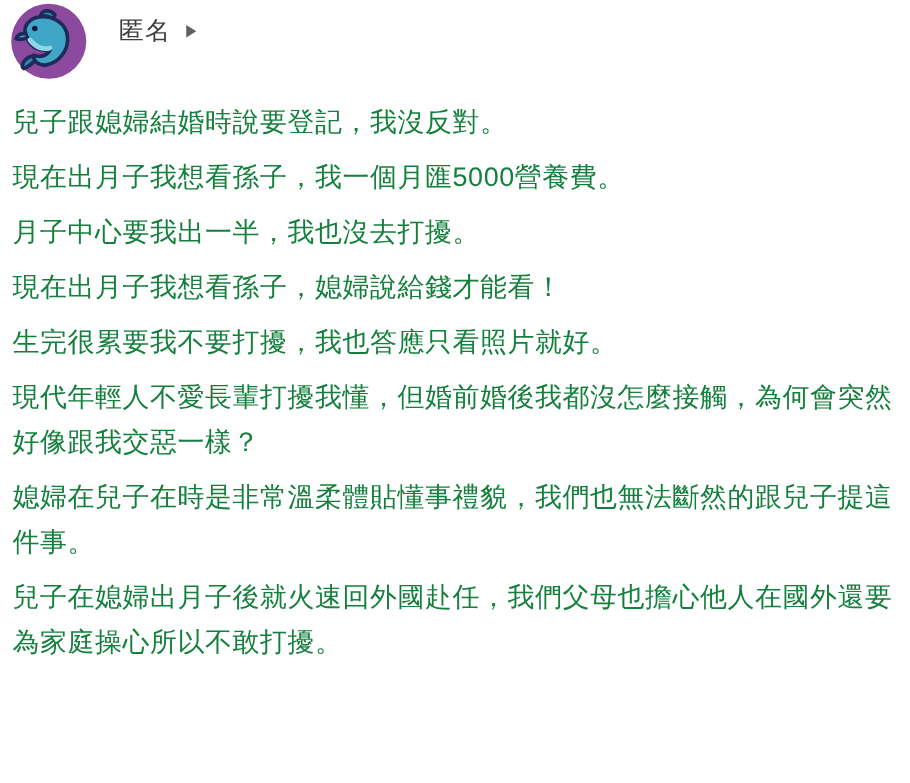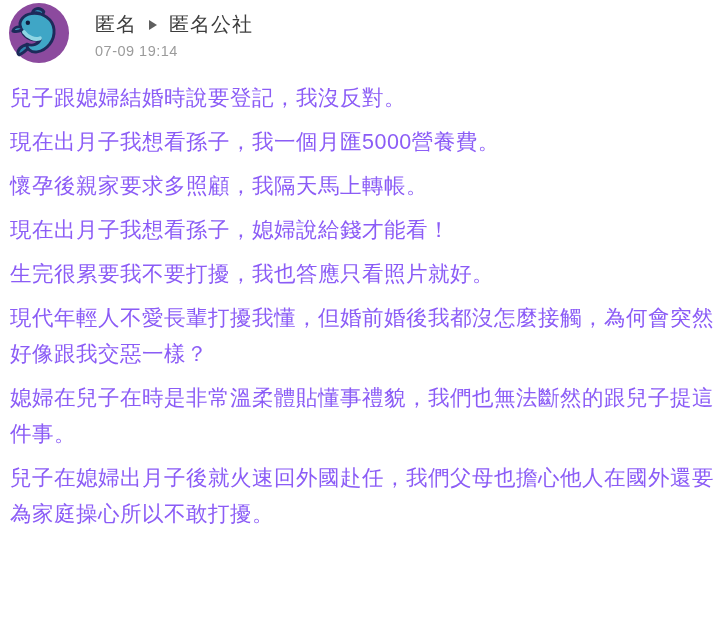--- a/index.html
+++ b/index.html
@@ -55,21 +55,21 @@
     font-size: 14.5px;
     color: #9b9b9b;
     margin-top: 5px;
     letter-spacing: 0.5px;
   }
   .post {
     margin-top: 16px;
     padding: 0 10px;
     font-size: 21.5px;
     line-height: 36px;
-    color: #8b5cf6;
+    color: #15803d;
   }
   .post p {
     margin: 0 0 8px 0;
     letter-spacing: 0.5px;
   }
 </style>
 </head>
 <body>
 
 <div class="page">
@@ -85,30 +85,28 @@
           <path d="M13 26 C9 25 5.8 27 5 30 C8.2 31 12.2 30 14.5 28.8" fill="#3fa6c6"></path>
         </g>
         <path d="M16.5 31 C20.5 36.5 27.5 39.5 33 37.5" stroke="#8fd6e4" stroke-width="4" fill="none" stroke-linecap="round"></path>
         <circle cx="20.5" cy="21.5" r="2.3" fill="#101c3f"></circle>
       </svg>
     </div>
     <div class="header-info">
       <div class="title-row">
         <span class="author">匿名</span>
         <span class="arrow"></span>
-        <span class="board">匿名公社</span>
       </div>
-      <div class="timestamp">07-09 19:14</div>
     </div>
   </div>
 
   <div class="post">
     <p>兒子跟媳婦結婚時說要登記，我沒反對。</p>
     <p>現在出月子我想看孫子，我一個月匯5000營養費。</p>
-    <p>懷孕後親家要求多照顧，我隔天馬上轉帳。</p>
+    <p>月子中心要我出一半，我也沒去打擾。</p>
     <p>現在出月子我想看孫子，媳婦說給錢才能看！</p>
     <p>生完很累要我不要打擾，我也答應只看照片就好。</p>
     <p>現代年輕人不愛長輩打擾我懂，但婚前婚後我都沒怎麼接觸，為何會突然好像跟我交惡一樣？</p>
     <p>媳婦在兒子在時是非常溫柔體貼懂事禮貌，我們也無法斷然的跟兒子提這件事。</p>
     <p>兒子在媳婦出月子後就火速回外國赴任，我們父母也擔心他人在國外還要為家庭操心所以不敢打擾。</p>
   </div>
 
 </div>
 
 </body></html>

